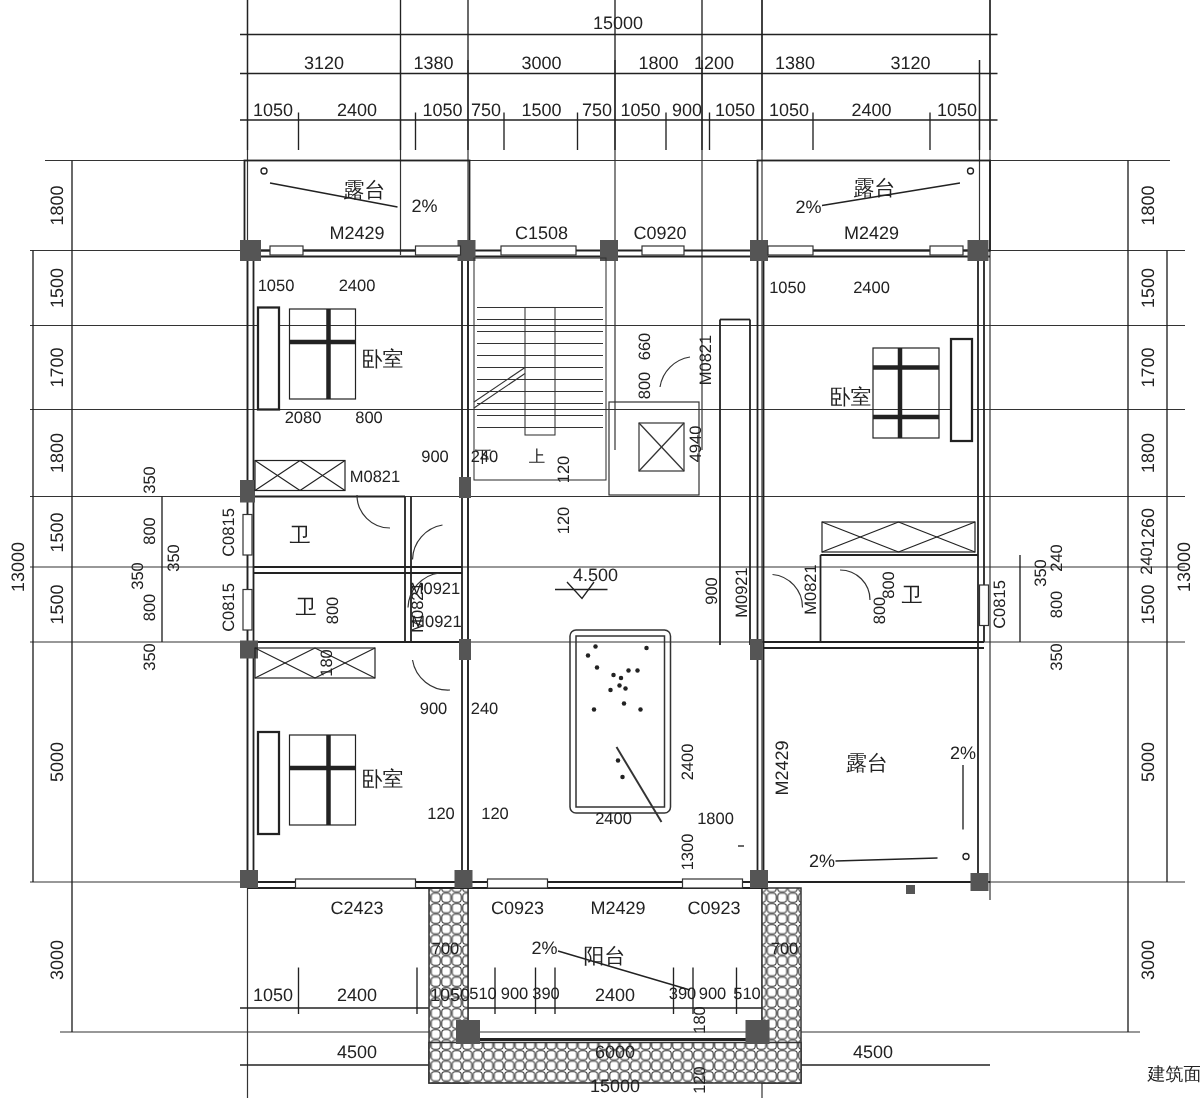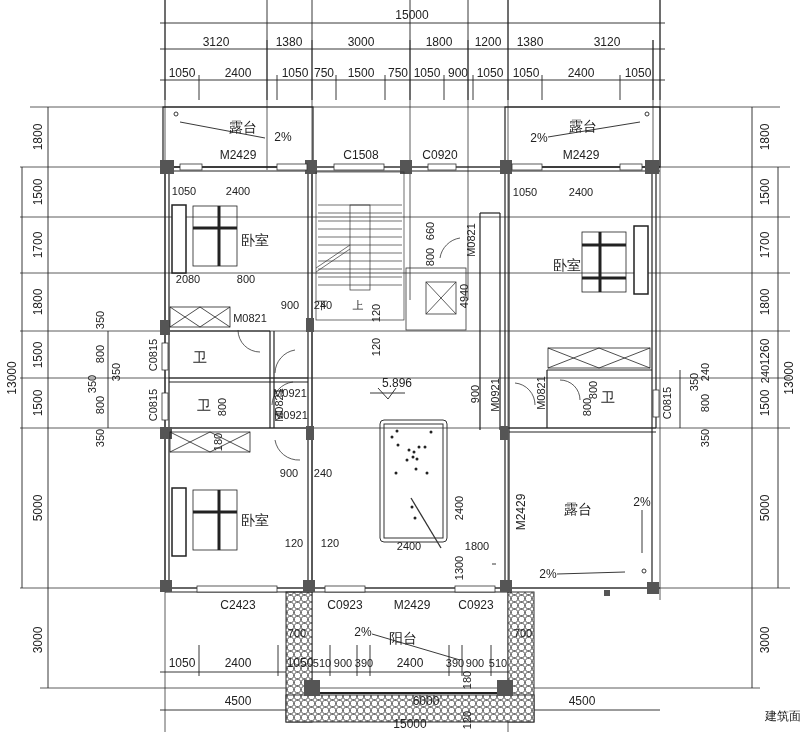--- a/index.html
+++ b/index.html
@@ -271,21 +271,21 @@
     <path d="M378 388 L388 399 L396 388"></path>
   </g>
 </svg>
 
 <div class="lbl" style="left:412px;top:15px">15000</div>
 <div>
   <div class="lbl" style="left:216px;top:42px">3120</div>
   <div class="lbl" style="left:289px;top:42px">1380</div>
   <div class="lbl" style="left:361px;top:42px">3000</div>
   <div class="lbl" style="left:439px;top:42px">1800</div>
-  <div class="lbl" style="left:488px;top:42px">1200</div>
+  <div class="lbl" style="left:476px;top:42px">1200</div>
   <div class="lbl" style="left:530px;top:42px">1380</div>
   <div class="lbl" style="left:607px;top:42px">3120</div>
 </div>
 <div>
   <div class="lbl" style="left:182px;top:73px">1050</div>
   <div class="lbl" style="left:238px;top:73px">2400</div>
   <div class="lbl" style="left:295px;top:73px">1050</div>
   <div class="lbl" style="left:324px;top:73px">750</div>
   <div class="lbl" style="left:361px;top:73px">1500</div>
   <div class="lbl" style="left:398px;top:73px">750</div>
@@ -337,21 +337,21 @@
   <div class="lbl" style="left:238px;top:663px">2400</div>
   <div class="lbl" style="left:300px;top:663px">1050</div>
   <div class="lbl sm" style="left:322px;top:663px">510</div>
   <div class="lbl sm" style="left:343px;top:663px">900</div>
   <div class="lbl sm" style="left:364px;top:663px">390</div>
   <div class="lbl" style="left:410px;top:663px">2400</div>
   <div class="lbl sm" style="left:455px;top:663px">390</div>
   <div class="lbl sm" style="left:475px;top:663px">900</div>
   <div class="lbl sm" style="left:498px;top:663px">510</div>
   <div class="lbl" style="left:238px;top:701px">4500</div>
-  <div class="lbl" style="left:426px;top:701px">6000</div>
+  <div class="lbl" style="left:410px;top:701px">6000</div>
   <div class="lbl" style="left:582px;top:701px">4500</div>
   <div class="lbl" style="left:410px;top:724px">15000</div>
   <div class="lbl sm" style="left:297px;top:633px">700</div>
   <div class="lbl sm" style="left:523px;top:633px">700</div>
   <div class="lbl v sm" style="left:467px;top:680px">180</div>
   <div class="lbl v sm" style="left:467px;top:720px">120</div>
 </div>
 
 <div class="lbl room" style="left:243px;top:127px">露台</div>
 <div class="lbl room" style="left:583px;top:126px">露台</div>
@@ -386,21 +386,21 @@
 <div class="lbl" style="left:440px;top:155px">C0920</div>
 <div class="lbl v sm" style="left:153px;top:355px">C0815</div>
 <div class="lbl v sm" style="left:153px;top:405px">C0815</div>
 <div class="lbl v sm" style="left:667px;top:403px">C0815</div>
 <div class="lbl" style="left:238px;top:605px">C2423</div>
 <div class="lbl" style="left:345px;top:605px">C0923</div>
 <div class="lbl" style="left:476px;top:605px">C0923</div>
 
 <div class="lbl sm" style="left:184px;top:191px">1050</div>
 <div class="lbl sm" style="left:238px;top:191px">2400</div>
-<div class="lbl sm" style="left:188px;top:279px">2080</div>
+<div class="lbl sm" style="left:202px;top:279px">2080</div>
 <div class="lbl sm" style="left:246px;top:279px">800</div>
 <div class="lbl sm" style="left:525px;top:192px">1050</div>
 <div class="lbl sm" style="left:581px;top:192px">2400</div>
 <div class="lbl sm" style="left:290px;top:305px">900</div>
 <div class="lbl sm" style="left:323px;top:305px">240</div>
 <div class="lbl v sm" style="left:430px;top:257px">800</div>
 <div class="lbl v sm" style="left:430px;top:231px">660</div>
 <div class="lbl v sm" style="left:376px;top:313px">120</div>
 <div class="lbl v sm" style="left:376px;top:347px">120</div>
 <div class="lbl sm" style="left:289px;top:473px">900</div>
@@ -414,14 +414,14 @@
 <div class="lbl v sm" style="left:475px;top:394px">900</div>
 <div class="lbl v sm" style="left:459px;top:508px">2400</div>
 <div class="lbl sm" style="left:409px;top:546px">2400</div>
 <div class="lbl sm" style="left:477px;top:546px">1800</div>
 <div class="lbl v sm" style="left:459px;top:568px">1300</div>
 <div class="lbl v sm" style="left:464px;top:296px">4940</div>
 
 <div class="lbl sm" style="left:322px;top:305px">下</div>
 <div class="lbl sm" style="left:358px;top:305px">上</div>
 
-<div class="lbl" style="left:397px;top:383px">5.896</div>
+<div class="lbl" style="left:397px;top:383px">4.500</div>
 <div class="lbl title" style="left:765px;top:710px">建筑面</div>
 
 </body></html>

